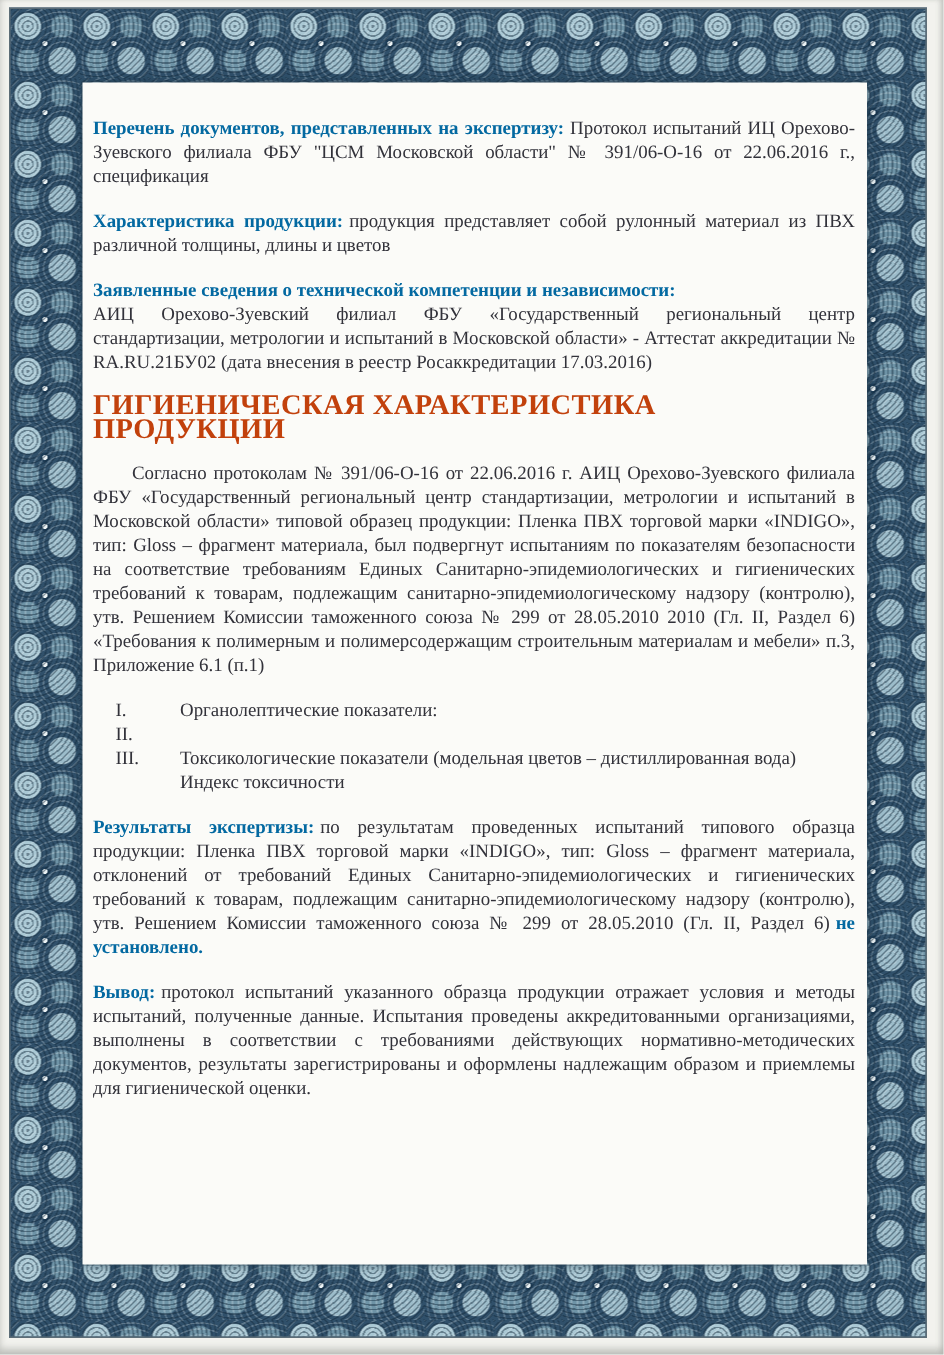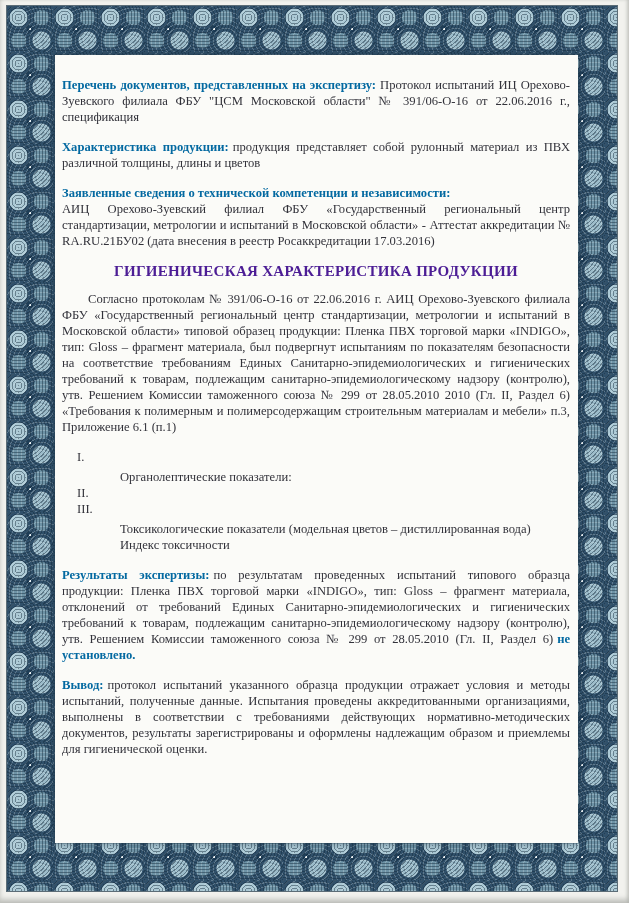--- a/index.html
+++ b/index.html
@@ -39,32 +39,32 @@
     color:#32323a;
     font-size:12.6px;
     line-height:16px;
     text-align:justify;
   }
   .page p{margin:0 0 14px 0;}
   .page b{color:#0369a1;}
   .lead b{margin-right:4px;}
   .block-label{display:block;margin-top:11px;}
   .doc-heading{
-    text-align:center;
+    text-align:left;
     font-weight:bold;
-    color:#4c1d95;
-    font-size:15px;
+    color:#c2410c;
+    font-size:19px;
     letter-spacing:.3px;
     margin:4px 0 12px 0;
   }
   .intro{text-indent:26px;}
   .ind-list{margin:0 0 14px 0;}
   .ind-row{display:flex;text-align:left;}
   .ind-num{width:58px;padding-left:15px;box-sizing:border-box;flex:none;}
-  .ind-body{flex:1;margin-top:20px;}
+  .ind-body{flex:1;}
   .verdict{margin-left:4px;}
 </style>
 </head>
 <body>
 
 <div class="scan">
   <div class="frame"></div>
 
   <div class="page">
 

